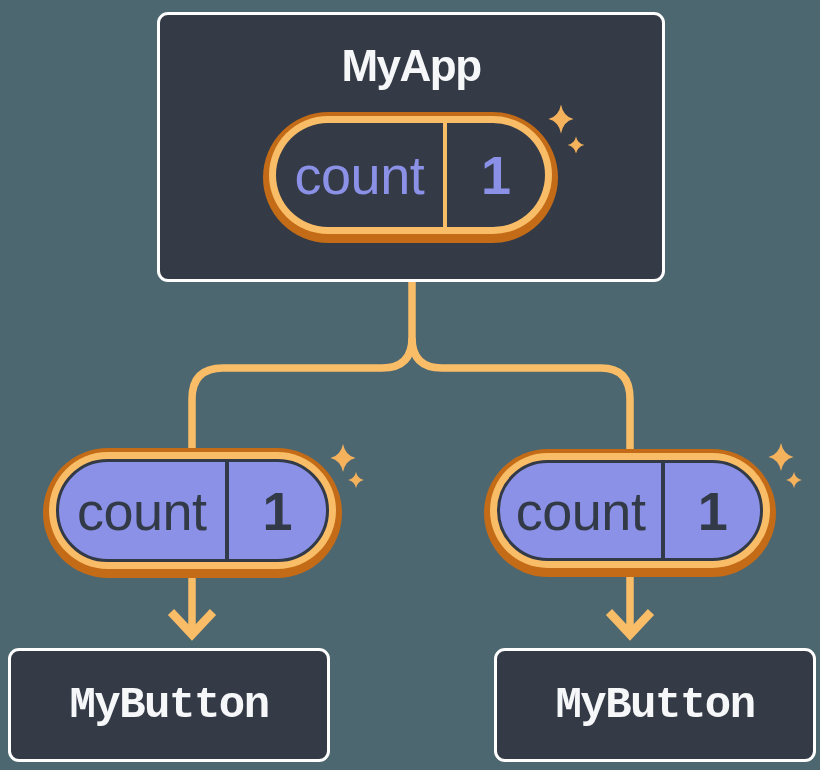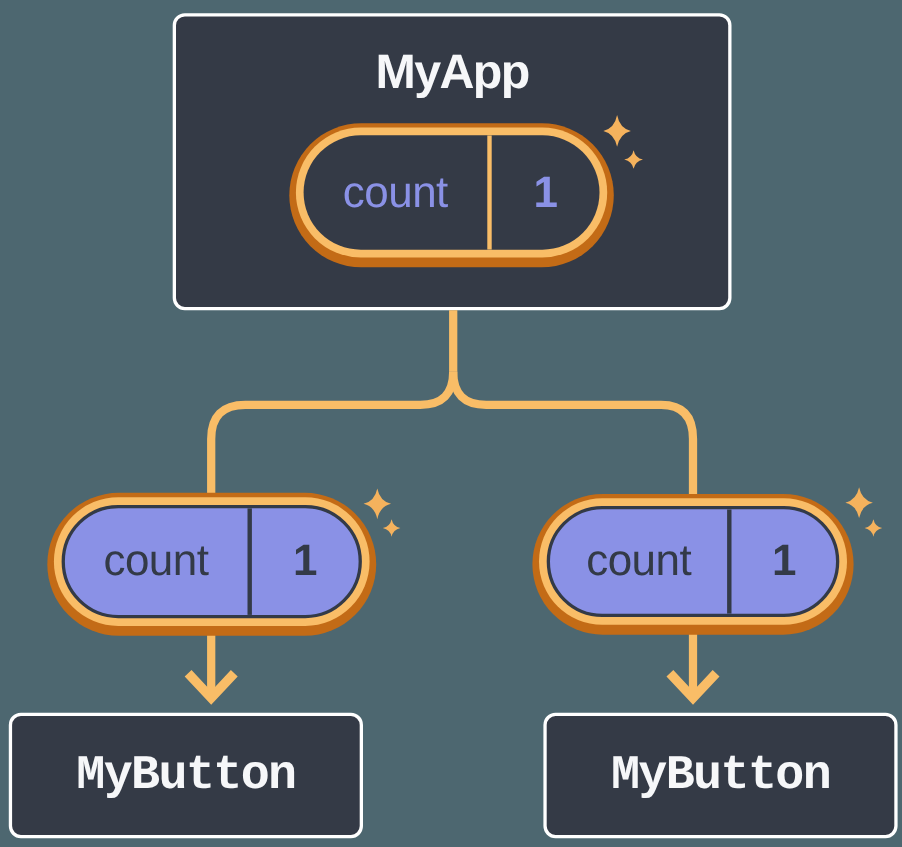--- a/index.html
+++ b/index.html
@@ -52,21 +52,21 @@
     background:var(--orange-light);padding:7px;
   }
   .pill-inner{
     box-sizing:border-box;height:100%;border-radius:999px;
     display:flex;align-items:stretch;overflow:hidden;
   }
   .pill-inner-dark{background:var(--node-fill);}
   .pill-inner-purple{background:var(--purple);border:3.5px solid var(--ink-dark);}
   .pill-cell{
     display:flex;align-items:center;justify-content:center;
-    font-size:40px;letter-spacing:-0.5px;white-space:nowrap;
+    font-size:54px;letter-spacing:-0.5px;white-space:nowrap;
   }
   .cell-name{flex:0 0 62%;}
   .cell-value{flex:1 1 auto;font-weight:bold;}
   .pill-divider{flex:0 0 4px;}
   .divider-orange{background:var(--orange-light);}
   .divider-dark{background:var(--ink-dark);}
   .pill-inner-dark .pill-cell{color:var(--purple);}
   .pill-inner-purple .pill-cell{color:var(--ink-dark);}
 </style>
 </head>

